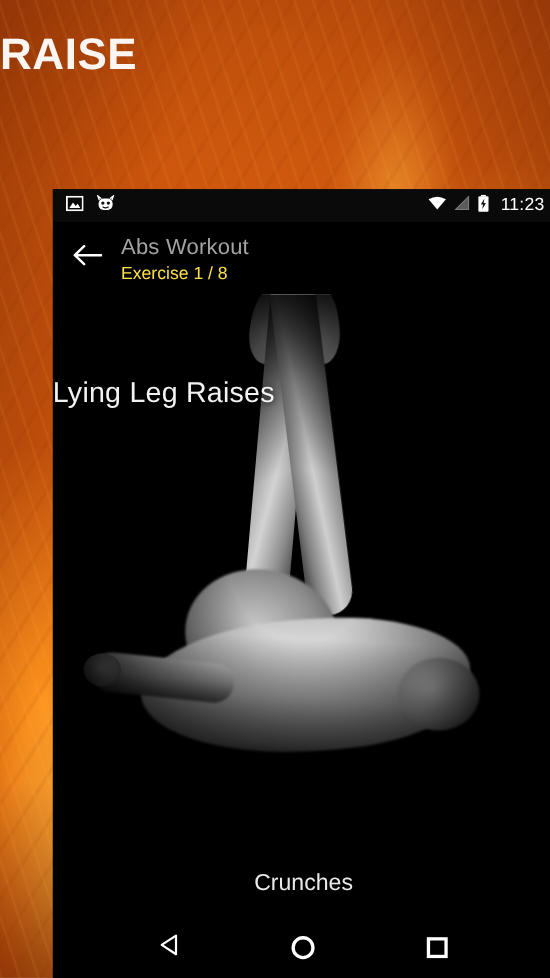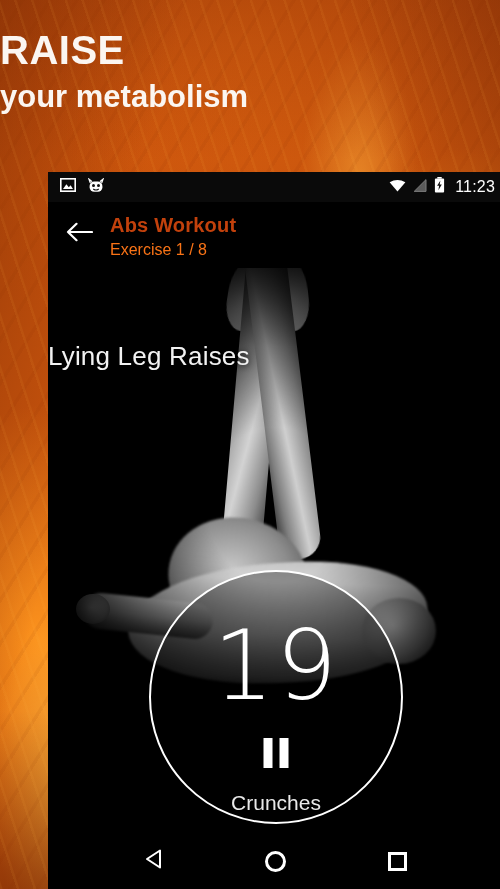--- a/index.html
+++ b/index.html
@@ -97,25 +97,25 @@
     background:#000;
   }
   #back-btn {
     width:62px; flex:0 0 62px;
     display:flex; align-items:center; justify-content:center;
     padding-top:10px;
     cursor:pointer;
   }
   #titles { display:flex; flex-direction:column; justify-content:center; }
   #app-title {
-    color:#c2410c; font-size:20px; font-weight:bold;
+    color:#a3a3a3; font-size:20px; font-weight:normal;
     line-height:26px; letter-spacing:.2px;
   }
   #app-sub {
-    color:#f97316; font-size:16px; font-weight:normal;
+    color:#fde047; font-size:16px; font-weight:normal;
     line-height:22px; margin-top:1px;
   }
 
   
   #stage {
     position:relative;
     flex:1 1 auto;
     background:#000;
     overflow:hidden;
   }
@@ -282,21 +282,20 @@
 
 <div id="promo">
 
   <div class="flame-layer f1"></div>
   <div class="flame-layer f2"></div>
   <div class="flame-layer f3"></div>
   <div class="flame-layer f4"></div>
 
   <div id="headline">
     <span class="l1">RAISE</span>
-    <span class="l2">your metabolism</span>
   </div>
 
   <div id="phone">
 
     <div id="statusbar">
       <div id="sb-left">
         <span class="ic">
           <svg width="16" height="14" viewBox="0 0 16 14">
             <rect x="0.8" y="0.8" width="14.4" height="12.4" fill="none" stroke="#fff" stroke-width="1.6"></rect>
             <path d="M3 11 L6.4 6.2 L8.8 9.2 L10.6 7.2 L13 11 Z" fill="#fff"></path>
@@ -359,28 +358,20 @@
         <div class="limb hips"></div>
         <div class="limb torso"></div>
         <div class="limb head"></div>
         <div class="limb arm"></div>
         <div class="limb hand"></div>
         <div id="photo-vignette"></div>
       </div>
 
       <div id="exercise-name">Lying Leg Raises</div>
 
-      <div id="timer-wrap">
-        <div id="timer-ring"></div>
-        <div id="timer-count">19</div>
-        <div id="pause-btn">
-          <span></span>
-          <span></span>
-        </div>
-      </div>
 
       <div id="next-wrap">
         <span id="next-name">Crunches</span>
       </div>
 
     </div>
 
     <div id="navbar">
       <div class="navbtn">
         <span>

